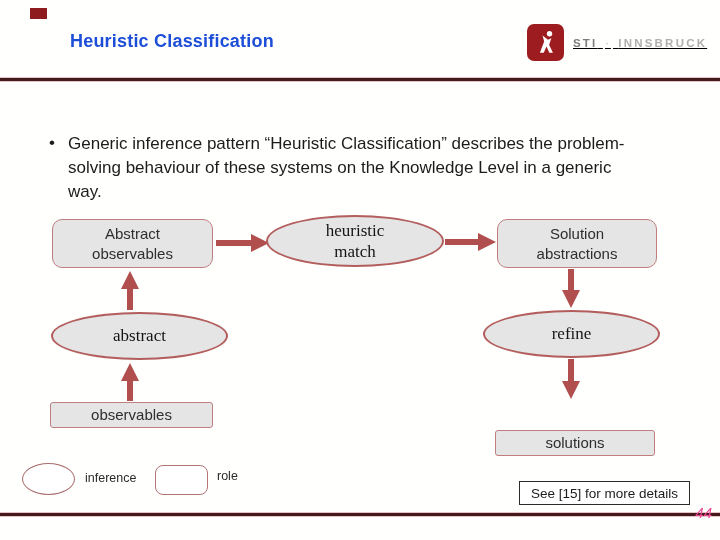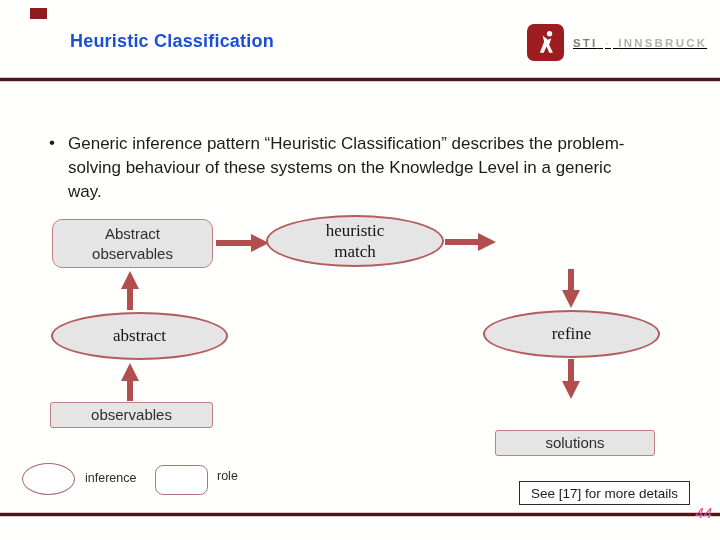--- a/index.html
+++ b/index.html
@@ -131,31 +131,32 @@
         <line x1="571" y1="359" x2="571" y2="382" stroke-width="6"></line>
         <polygon points="562,381 580,381 571,399" stroke="none"></polygon>
       </g>
     </g>
   </svg>
 
   <div class="node role-node" style="left:52px;top:219px;width:161px;height:49px;padding:0 28px;">Abstract observables</div>
 
   <div class="node inference-node" style="left:266px;top:215px;width:178px;height:52px;padding:0 40px;">heuristic match</div>
 
+  <div class="node role-node" style="left:497px;top:219px;width:160px;height:49px;padding:0 28px;">Solution abstractions</div>
 
   <div class="node inference-node" style="left:51px;top:312px;width:177px;height:48px;">abstract</div>
 
   <div class="node role-node small" style="left:50px;top:402px;width:163px;height:26px;">observables</div>
 
   <div class="node inference-node" style="left:483px;top:310px;width:177px;height:48px;">refine</div>
 
   <div class="node role-node small" style="left:495px;top:402px;width:160px;height:26px;margin-top:28px;">solutions</div>
 
   <div class="legend-ellipse"></div>
   <div class="legend-label inference">inference</div>
   <div class="legend-rect"></div>
   <div class="legend-label role">role</div>
 
-  <div class="footer-note">See [17] for more details</div>
+  <div class="footer-note">See [15] for more details</div>
   <div class="rule footer"></div>
   <div class="page-number">44</div>
 
 </div>
 
 </body></html>

